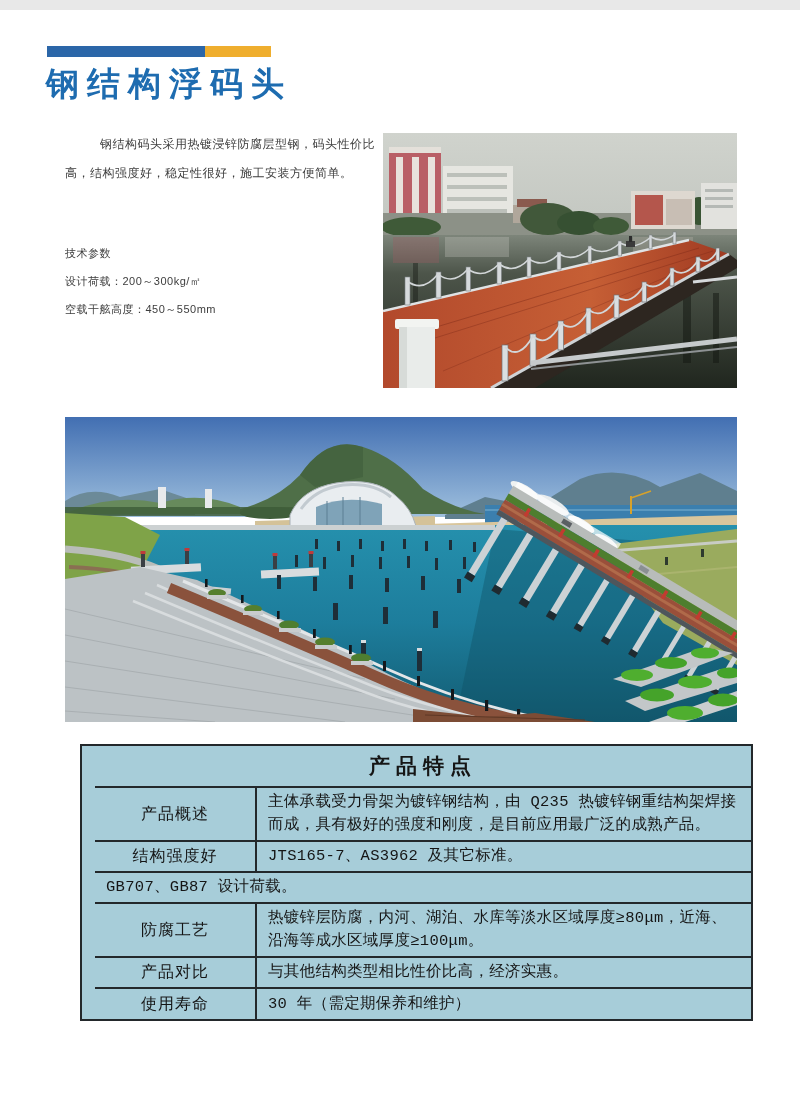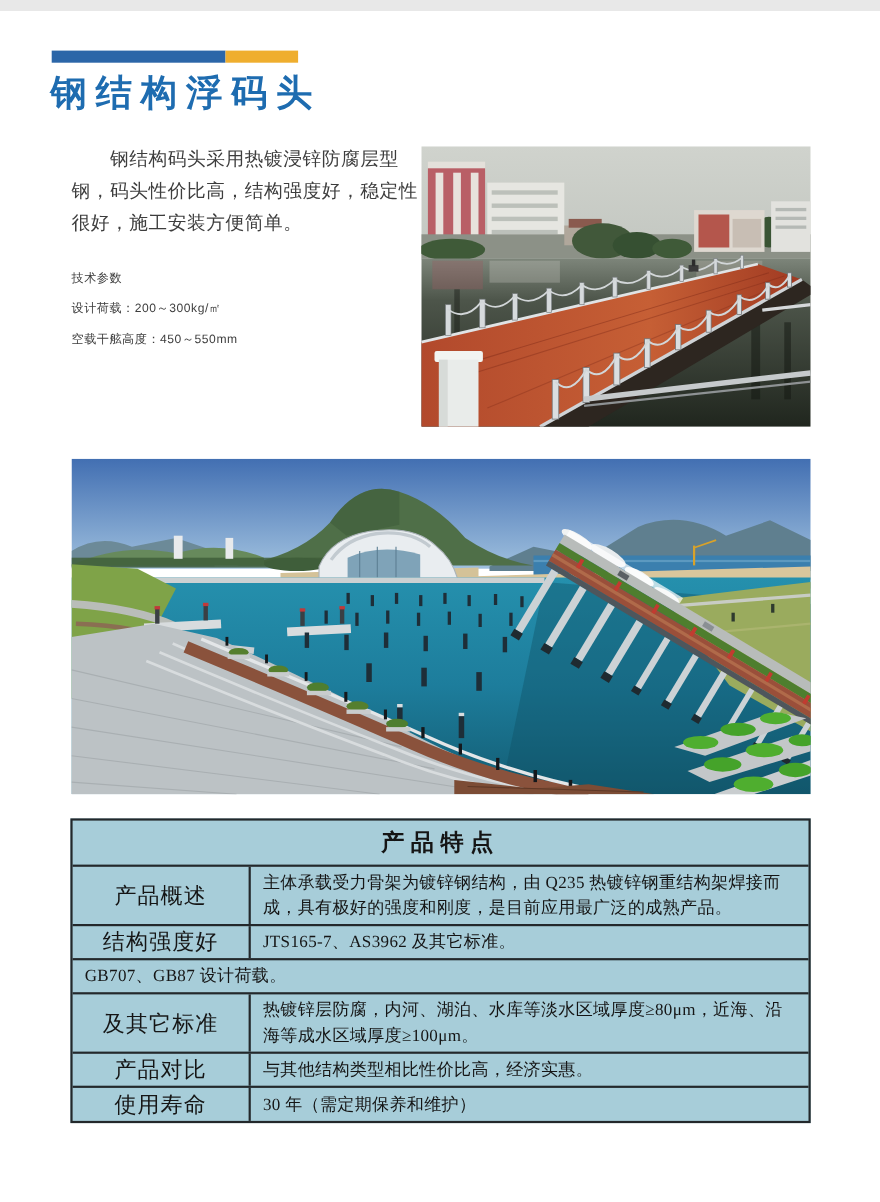--- a/index.html
+++ b/index.html
@@ -18,49 +18,50 @@
   }
   .abs{position:absolute;}
   .bar-blue{left:47px;top:36px;width:158px;height:11px;background:var(--bar-blue);}
   .bar-yellow{left:205px;top:36px;width:66px;height:11px;background:var(--bar-yellow);}
   .page-title{
     left:46px;top:52px;width:400px;
     font-size:33px;font-weight:bold;letter-spacing:8px;color:var(--title-blue);
   }
   .intro{
     left:65px;top:120px;width:318px;
-    font-size:17px;line-height:29px;color:var(--body-text);
+    font-size:12px;line-height:29px;color:var(--body-text);
     text-indent:35px;letter-spacing:0.5px;
   }
   .tech{
     left:65px;top:229px;width:330px;
     font-size:11px;line-height:28px;color:var(--body-text);letter-spacing:0.5px;
   }
   .tech div{white-space:nowrap;}
   .photo1{left:383px;top:123px;width:354px;height:255px;}
   .photo2{left:65px;top:407px;width:672px;height:305px;}
   .photo1 svg,.photo2 svg{display:block;width:100%;height:100%;}
 
   .ftable{
-    left:64px;top:734px;width:673px;
+    left:80px;top:734px;width:673px;
     background:var(--tbl-bg);
     border:2px solid var(--tbl-border);
     box-sizing:border-box;
-    font-family:Liberation Serif, serif;
+    font-family:Liberation Mono, monospace;
     color:#151515;
+    padding-left:13px;
   }
   .frow{display:flex;border-top:2px solid var(--tbl-border);align-items:stretch;}
   .fheader{
     min-height:40px;display:flex;align-items:center;justify-content:center;
     font-size:21px;font-weight:bold;letter-spacing:6px;
   }
   .flabel{
     flex:none;width:162px;display:flex;align-items:center;justify-content:center;
     border-right:2px solid var(--tbl-border);
-    font-size:20px;letter-spacing:1px;box-sizing:border-box;
+    font-size:16px;letter-spacing:1px;box-sizing:border-box;
   }
   .fcontent{
     flex:1;display:flex;align-items:flex-end;
     padding:3px 10px 3px 11px;
     font-size:15.5px;line-height:23px;letter-spacing:0.3px;
   }
   .h47{min-height:47px;} .h27{min-height:27px;} .h25{min-height:25px;}
   .h48{min-height:48px;} .h26{min-height:26px;} .h30{min-height:30px;}
 </style>
 </head>
@@ -419,21 +420,21 @@
       <div class="fcontent">
           <span>JTS165-7、AS3962 及其它标准。</span>
         </div>
     </div>
     <div class="frow h25">
       <div class="fcontent">
           <span>GB707、GB87 设计荷载。</span>
         </div>
     </div>
     <div class="frow h48">
-      <div class="flabel">及其它标准</div>
+      <div class="flabel">防腐工艺</div>
       <div class="fcontent">
           <span>热镀锌层防腐，内河、湖泊、水库等淡水区域厚度≥80μm，近海、沿海等成水区域厚度≥100μm。</span>
         </div>
     </div>
     <div class="frow h26">
       <div class="flabel">产品对比</div>
       <div class="fcontent">
           <span>与其他结构类型相比性价比高，经济实惠。</span>
         </div>
     </div>

